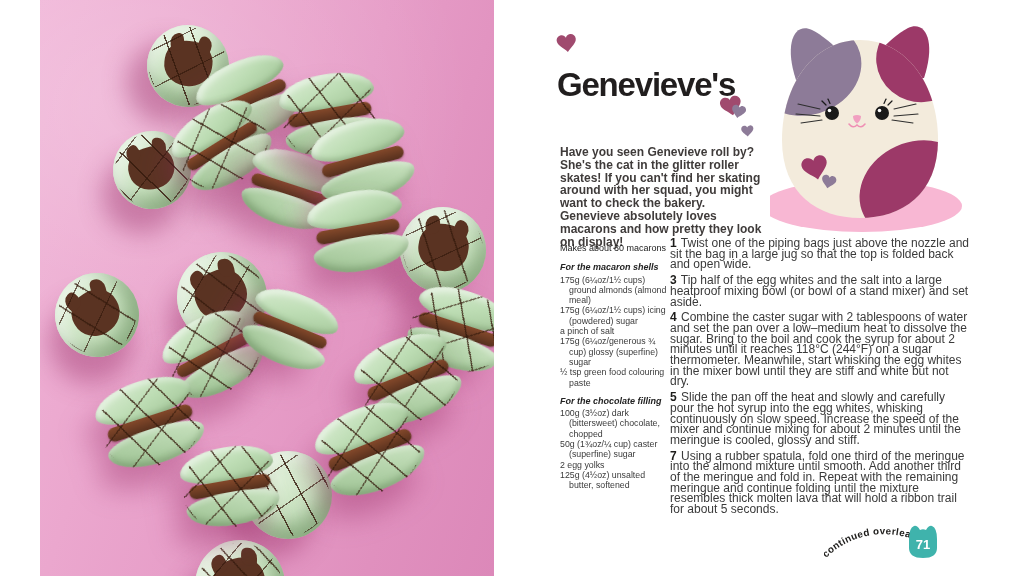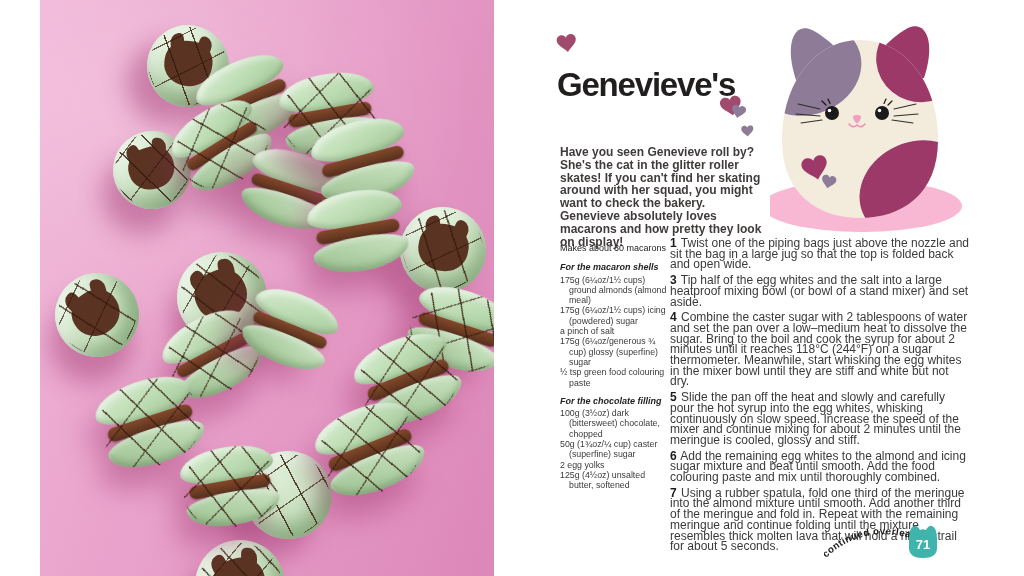--- a/index.html
+++ b/index.html
@@ -240,21 +240,20 @@
   <p class="ing">50g (1¾oz/¼ cup) caster (superfine) sugar</p>
   <p class="ing">2 egg yolks</p>
   <p class="ing">125g (4½oz) unsalted butter, softened</p>
 </div>
 
 <div class="steps">
   <p class="step"><b class="step-num">1</b> <span>Twist one of the piping bags just above the nozzle and sit the bag in a large jug so that the top is folded back and open wide.</span></p>
   <p class="step"><b class="step-num">3</b> <span>Tip half of the egg whites and the salt into a large heatproof mixing bowl (or bowl of a stand mixer) and set aside.</span></p>
   <p class="step"><b class="step-num">4</b> <span>Combine the caster sugar with 2 tablespoons of water and set the pan over a low–medium heat to dissolve the sugar. Bring to the boil and cook the syrup for about 2 minutes until it reaches 118°C (244°F) on a sugar thermometer. Meanwhile, start whisking the egg whites in the mixer bowl until they are stiff and white but not dry.</span></p>
   <p class="step"><b class="step-num">5</b> <span>Slide the pan off the heat and slowly and carefully pour the hot syrup into the egg whites, whisking continuously on slow speed. Increase the speed of the mixer and continue mixing for about 2 minutes until the meringue is cooled, glossy and stiff.</span></p>
-  <p class="step"><b class="step-num">6</b> <span>Add the remaining egg whites to the almond and icing sugar mixture and beat until smooth. Add the food colouring paste and mix until thoroughly combined.</span></p>
   <p class="step"><b class="step-num">7</b> <span>Using a rubber spatula, fold one third of the meringue into the almond mixture until smooth. Add another third of the meringue and fold in. Repeat with the remaining meringue and continue folding until the mixture resembles thick molten lava that will hold a ribbon trail for about 5 seconds.</span></p>
 </div>
 
 <svg class="footer-arc" width="114" height="50">
   <defs>
       <path id="arcpath" d="M2 44 C30 16 74 12 112 36" fill="none"></path>
     </defs>
   <text font-size="9.8" font-weight="bold" fill="#1d1c1a" letter-spacing="0.4">
     <textPath href="#arcpath" xlink:href="#arcpath">continued overleaf</textPath>
   </text>

